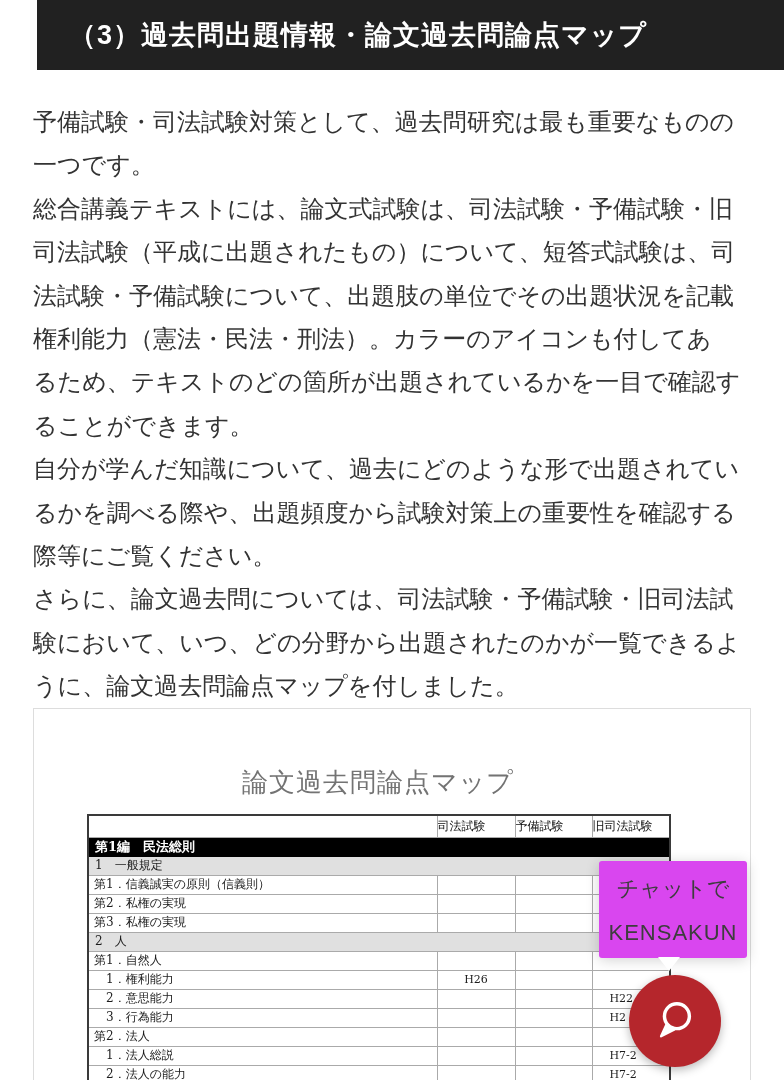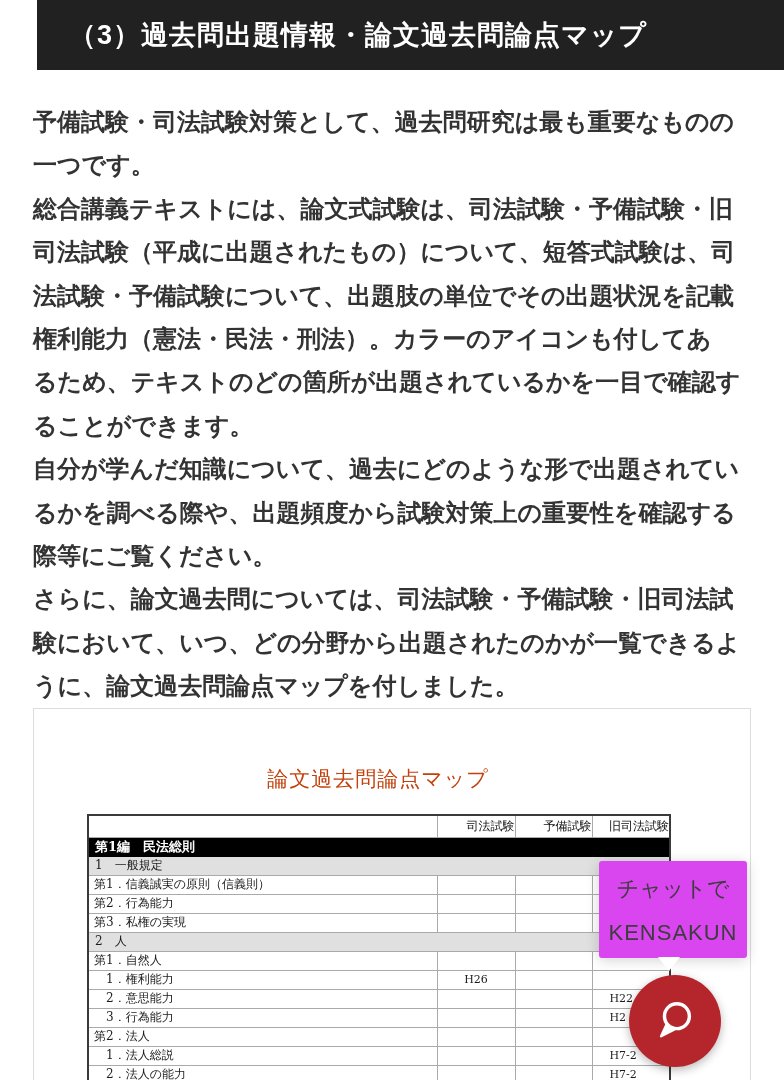--- a/index.html
+++ b/index.html
@@ -17,45 +17,45 @@
     margin-left:37px;
   }
   .header-bar h1 {
     color:#ffffff; font-size:27px; font-weight:bold; letter-spacing:1px;
     white-space:nowrap;
   }
 
   
   .article {
     position:absolute; left:33px; top:100px; width:722px;
-    color:#333333; font-size:24px; line-height:43.4px;font-weight:bold;
+    color:#333333; font-size:24px; line-height:43.4px;
   }
   .article p { white-space:pre-line; margin:0; }
 
   
   .scan {
     position:absolute; left:33px; top:708px; width:718px; height:400px;
     background:#ffffff; border:1px solid #dddddd; z-index:1;
     font-family:"DejaVu Serif","Liberation Serif",serif; color:#1c1c1c;
   }
   .scan-title {
     position:absolute; left:53px; top:56px; width:582px;
-    text-align:center; font-size:21px; letter-spacing:1px; color:#c2410c;
+    text-align:center; font-size:26px; letter-spacing:1px; color:#737373;
   }
   .scan-table-wrap { position:absolute; left:53px; top:105px; width:582px; }
   table.map {
     width:582px; border-collapse:collapse; table-layout:fixed;
     border:2px solid #3a3a3a;
   }
   table.map td, table.map th {
     border:1px solid #aaaaaa; overflow:hidden; white-space:nowrap;
     font-weight:normal;
   }
   tr.hdr { height:22px; }
-  tr.hdr th { font-size:12px; text-align:right; color:#111111; }
+  tr.hdr th { font-size:12px; text-align:left; color:#111111; }
   tr.sec { height:18px; }
   tr.sec td {
     background:#000000; color:#ffffff; font-size:13px; font-weight:bold;
     padding-left:6px; border-color:#000000;
   }
   tr.sub { height:19px; }
   tr.sub td { background:#e0e0e0; font-size:12px; padding-left:6px; }
   tr.item { height:19px; }
   tr.item td.topic { font-size:12px; padding-left:5px; }
   tr.item td.val { font-size:11px; text-align:center; }
@@ -131,21 +131,21 @@
       <tr class="sub">
         <td colspan="4">1　一般規定</td>
       </tr>
       <tr class="item">
         <td class="topic">第1．信義誠実の原則（信義則）</td>
         <td class="val"></td>
         <td class="val"></td>
         <td class="val v3"></td>
       </tr>
       <tr class="item">
-        <td class="topic">第2．行為能力</td>
+        <td class="topic">第2．私権の実現</td>
         <td class="val"></td>
         <td class="val"></td>
         <td class="val v3"></td>
       </tr>
       <tr class="item">
         <td class="topic">第3．私権の実現</td>
         <td class="val"></td>
         <td class="val"></td>
         <td class="val v3"></td>
       </tr>

